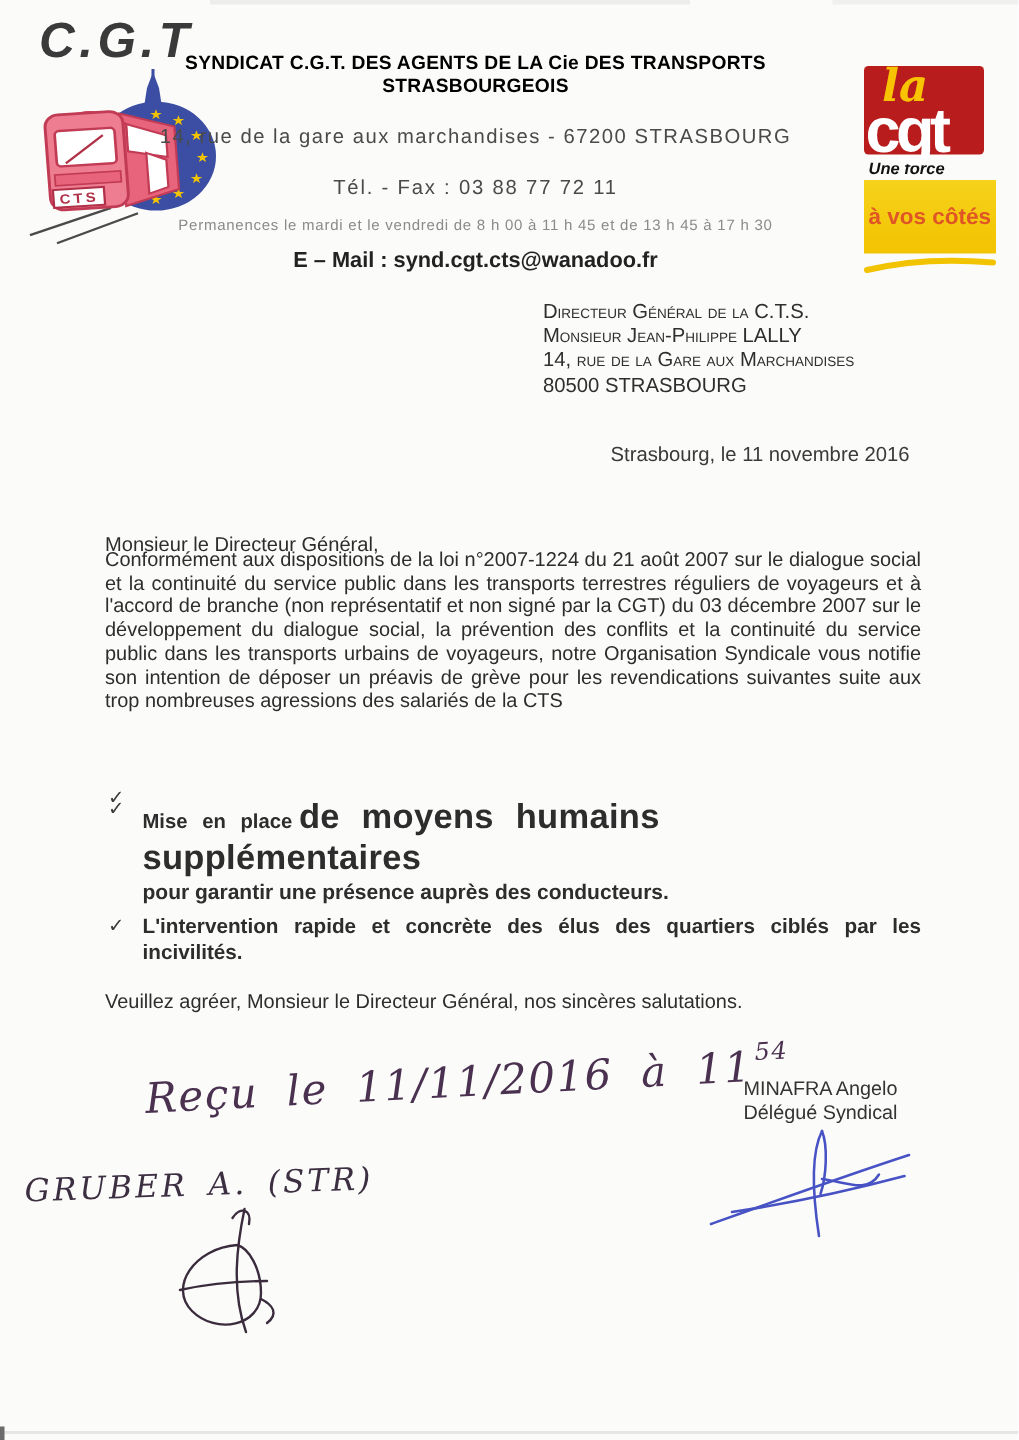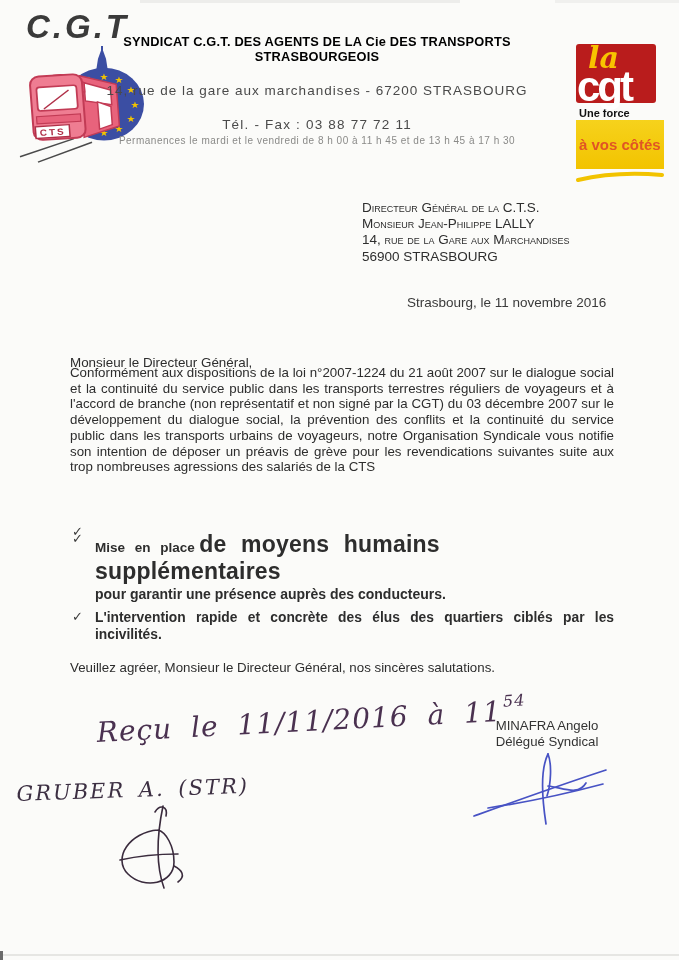--- a/index.html
+++ b/index.html
@@ -19,35 +19,35 @@
   .wordmark {
     position:absolute; left:26px; top:8px;
     font-size:33px; font-weight:bold; font-style:italic; letter-spacing:3px;
     color:#3a3a3a;
   }
   .logo-left { position:absolute; left:18px; top:46px; }
   .header-center { position:absolute; left:78px; top:34px; width:478px; text-align:center; }
   .org-name   { font-size:12.8px; font-weight:bold; color:#000000; letter-spacing:0.2px; }
   .addr-line  { margin-top:19px; font-size:13.5px; color:#4a4a4a; letter-spacing:1px; }
   .tel-line   { margin-top:19px; font-size:13.5px; color:#4a4a4a; letter-spacing:1.2px; }
-  .hours-line { margin-top:3px; font-size:10px; color:#8a8a88; letter-spacing:0.5px; }
+  .hours-line { margin-top:13px; font-size:10px; color:#8a8a88; letter-spacing:0.5px; }
   .email-line { margin-top:10px; font-size:14.5px; font-weight:bold; color:#222; }
 
   .cgt-logo { position:absolute; left:576px; top:44px; width:90px; }
   .cgt-red  { position:relative; width:80px; height:59px; background:#b91c1c; border-radius:3px; overflow:visible; }
   .cgt-la   {
     position:absolute; left:12px; top:-4px;
     font-family:"DejaVu Serif", serif; font-style:italic; font-weight:bold;
     font-size:30px; color:#f8c300;
   }
   .cgt-cgt  {
     position:absolute; left:1px; bottom:-8px;
     font-size:42px; font-weight:bold; letter-spacing:-3px; color:#ffffff;
   }
-  .cgt-tag1 { margin-top:4px; padding-left:3px; font-size:11px; font-weight:bold; color:#111; }
+  .cgt-tag1 { margin-top:4px; padding-left:3px; font-size:11px; font-weight:bold; font-style:italic; color:#111; }
   .cgt-tag2 {
     display:inline-block; margin-top:1px; padding:16px 3px;
     font-size:15px; font-weight:bold; color:#e05525;
     background:linear-gradient(#f6d21c,#f2c300);
   }
   .cgt-swoosh { display:block; margin-top:1px; }
 
   
   .recipient { position:absolute; left:362px; top:200px; font-size:13.5px; line-height:16.2px; color:#2e2e2e; }
   .recipient .sc { font-variant:small-caps; }
@@ -138,39 +138,40 @@
       <rect x="16" y="87" width="34" height="13" fill="#ffffff" stroke="#b03048" stroke-width="1.5"></rect>
       <text x="33" y="97.5" font-size="10" font-weight="bold" fill="#b03048" text-anchor="middle" letter-spacing="2">CTS</text>
     </g>
   </svg>
 
   <div class="header-center">
     <div class="org-name">SYNDICAT C.G.T. DES AGENTS DE LA Cie DES TRANSPORTS STRASBOURGEOIS</div>
     <div class="addr-line">14, rue de la gare aux marchandises - 67200 STRASBOURG</div>
     <div class="tel-line">Tél. - Fax : 03 88 77 72 11</div>
     <div class="hours-line">Permanences le mardi et le vendredi de 8 h 00 à 11 h 45 et de 13 h 45 à 17 h 30</div>
+    <div class="email-line">E – Mail : synd.cgt.cts@wanadoo.fr</div>
   </div>
 
   <div class="cgt-logo">
     <div class="cgt-red">
       <span class="cgt-la">la</span>
       <span class="cgt-cgt">cgt</span>
     </div>
     <div class="cgt-tag1">Une force</div>
     <div class="cgt-tag2">à vos côtés</div>
     <svg class="cgt-swoosh" width="88" height="12" viewBox="0 0 88 12">
       <path d="M2,10 Q40,1 86,5" fill="none" stroke="#f2c300" stroke-width="4" stroke-linecap="round"></path>
     </svg>
   </div>
 
   <div class="recipient">
     <div class="sc">Directeur Général de la C.T.S.</div>
     <div class="sc">Monsieur Jean-Philippe LALLY</div>
     <div class="sc">14, rue de la Gare aux Marchandises</div>
-    <div>56900 STRASBOURG</div>
+    <div>80500 STRASBOURG</div>
   </div>
 
   <div class="dateline">Strasbourg, le 11 novembre 2016</div>
 
   <div class="salutation">Monsieur le Directeur Général,</div>
   <div class="body-par">Conformément aux dispositions de la loi n°2007-1224 du 21 août 2007 sur le dialogue social et la continuité du service public dans les transports terrestres réguliers de voyageurs et à l'accord de branche (non représentatif et non signé par la CGT) du 03 décembre 2007 sur le développement du dialogue social, la prévention des conflits et la continuité du service public dans les transports urbains de voyageurs, notre Organisation Syndicale vous notifie son intention de déposer un préavis de grève pour les revendications suivantes suite aux trop nombreuses agressions des salariés de la CTS</div>
 
   <div class="bullets">
     <div class="bullet bullet-1">
       <span class="check">✓</span>

